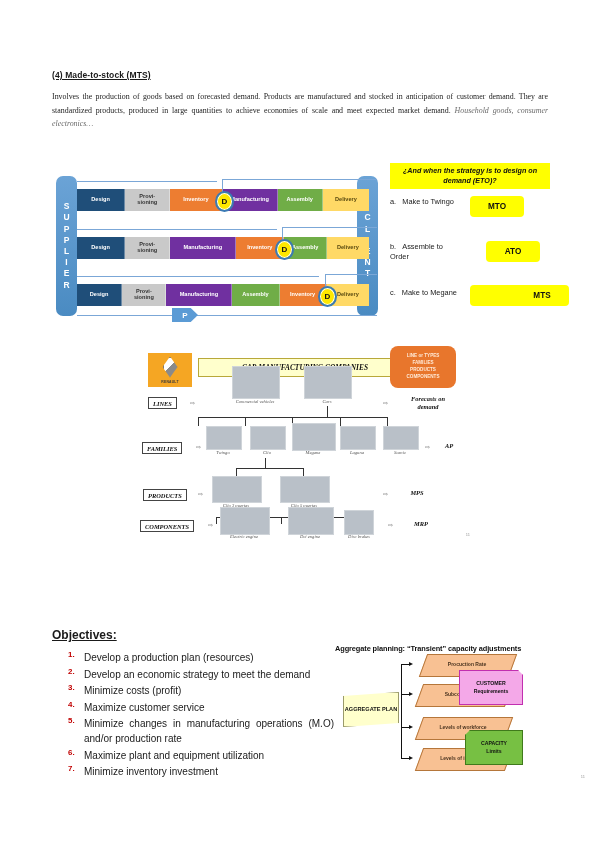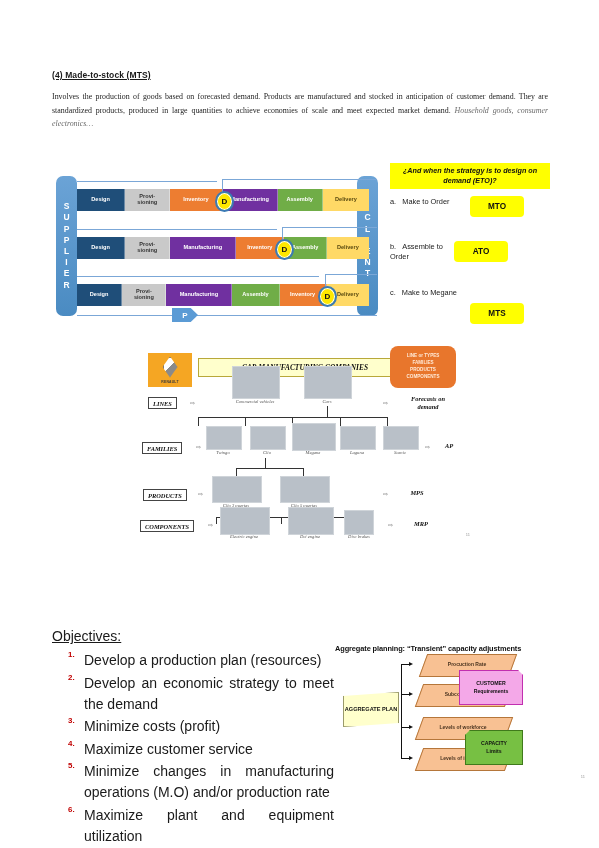--- a/index.html
+++ b/index.html
@@ -5,27 +5,27 @@
   html,body{margin:0;padding:0;background:#fff;}
   body{width:599px;height:848px;position:relative;overflow:hidden;
        font-family:"Liberation Sans",sans-serif;color:#1a1a1a;}
   .page{position:absolute;inset:0;background:#ffffff;}
 
   
   .h-sub{position:absolute;font-size:8.5px;font-weight:bold;text-decoration:underline;letter-spacing:.1px;}
   .para{position:absolute;font-size:7.9px;line-height:1.72;text-align:justify;color:#1d1d1d;font-family:Liberation Serif, serif;}
   .ital{font-style:italic;color:#6b6b6b;}
   .h1{position:absolute;font-size:13.5px;font-weight:bold;letter-spacing:.2px;}
-  .u-lbl{text-decoration:underline;font-weight:normal;font-size:14px;text-align:right;}
+  .u-lbl{text-decoration:underline;font-weight:bold;font-size:12px;text-align:right;}
 
   
   .obj{position:absolute;}
   .obj-row{display:flex;align-items:flex-start;margin-bottom:1.5px;}
   .obj-num{color:#c00000;font-weight:bold;font-size:7.9px;width:16px;flex:none;text-align:left;}
-  .obj-txt{font-size:14px;line-height:1.5;text-align:justify;width:250px;}
+  .obj-txt{font-size:10px;line-height:1.5;text-align:justify;width:250px;}
 
   
   .fig-sc{position:absolute;left:50px;top:163px;width:500px;height:168px;}
   .sup,.cli{position:absolute;width:21px;border-radius:7px;
             background:linear-gradient(180deg,#6ba3d6,#4a8bc2);
             color:#fff;font-size:8.5px;font-weight:bold;text-align:center;
             display:flex;flex-direction:column;justify-content:center;line-height:1.32;}
   .sup{left:6px;top:13px;height:140px;}
   .cli{left:307px;top:13px;height:140px;}
   .chain{position:absolute;height:22px;display:flex;align-items:stretch;}
@@ -177,35 +177,35 @@
     <div class="ln" style="left:275px;top:111px;width:52px;"></div>
     <div class="ln" style="left:27px;top:113px;width:242px;"></div>
 
     <div class="ln" style="left:27px;top:152px;width:300px;"></div>
     <div class="parrow" style="left:122px;top:145px;">P</div>
 
     <div class="callout" style="left:340px;top:0px;width:150px;">¿And when the strategy is to design on demand (ETO)?</div>
 
     <div class="opt" style="left:340px;top:34px;width:70px;">
       <span>a.</span>
-      <span style="margin-left:4px;">Make to Order</span>
+      <span style="margin-left:4px;">Make to Twingo</span>
     </div>
     <div class="optbox" style="left:420px;top:33px;">MTO</div>
 
     <div class="opt" style="left:340px;top:79px;width:70px;">
       <span>b.</span>
       <span style="margin-left:4px;">Assemble to Order</span>
     </div>
-    <div class="optbox" style="left:404px;top:78px;">ATO</div>
+    <div class="optbox" style="left:436px;top:78px;">ATO</div>
 
     <div class="opt" style="left:340px;top:125px;width:70px;">
       <span>c.</span>
       <span style="margin-left:4px;">Make to Megane</span>
     </div>
-    <div class="optbox" style="left:420px;top:140px;">MTS</div>
+    <div class="optbox" style="left:420px;top:122px;padding-left:45px;">MTS</div>
   </div>
 
   <div class="fig-car">
 
     <div class="renault">
       <div class="dia"></div>
       <div class="nm">RENAULT</div>
     </div>
 
     <div class="cmc">CAR MANUFACTURING COMPANIES</div>

